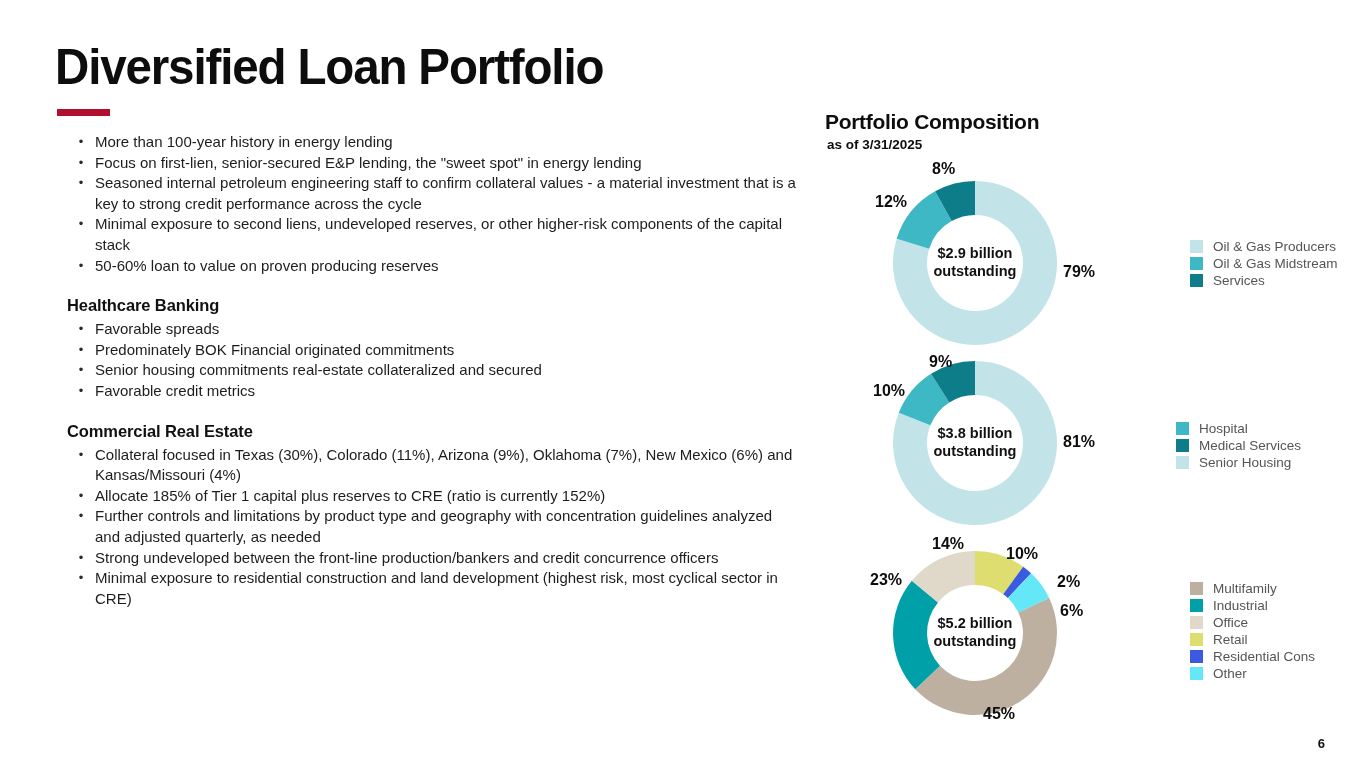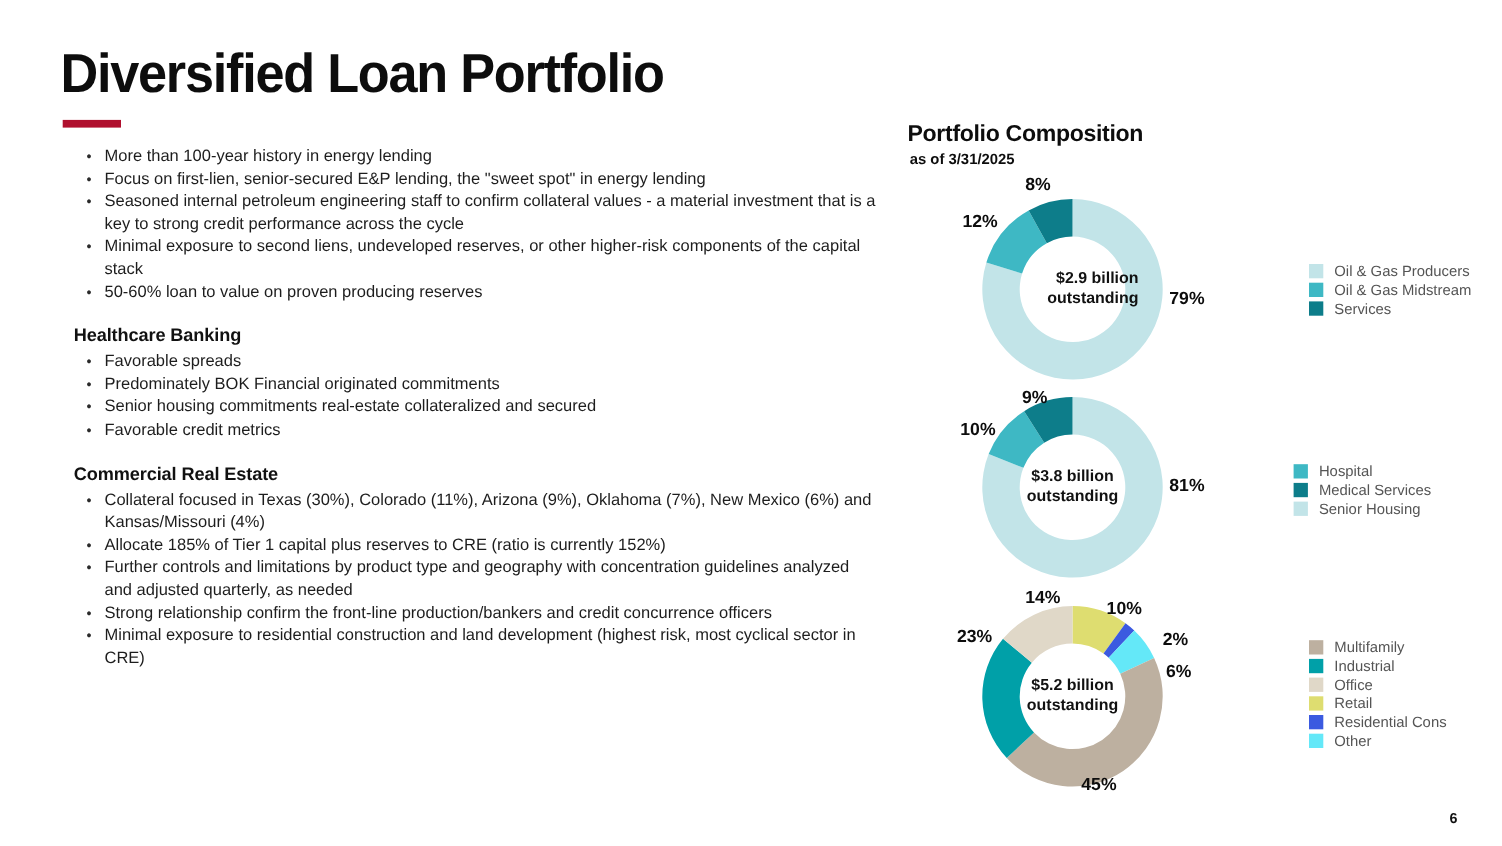--- a/index.html
+++ b/index.html
@@ -151,42 +151,42 @@
         <li class="bullet">
             <span class="dot">•</span>
             <span class="btxt">Allocate 185% of Tier 1 capital plus reserves to CRE (ratio is currently 152%)</span>
           </li>
         <li class="bullet">
             <span class="dot">•</span>
             <span class="btxt">Further controls and limitations by product type and geography with concentration guidelines analyzed and adjusted quarterly, as needed</span>
           </li>
         <li class="bullet">
             <span class="dot">•</span>
-            <span class="btxt">Strong relationship confirm the front-line production/bankers and credit concurrence officers</span>
+            <span class="btxt">Strong undeveloped between the front-line production/bankers and credit concurrence officers</span>
           </li>
         <li class="bullet">
             <span class="dot">•</span>
             <span class="btxt">Minimal exposure to residential construction and land development (highest risk, most cyclical sector in CRE)</span>
           </li>
       </ul>
     </div>
 
   </div>
 
   <div id="chart-panel">
     <div id="chart-title">Portfolio Composition</div>
     <div id="chart-subtitle">as of 3/31/2025</div>
 
     <div class="donut-block" id="donut-0">
         <svg class="donut-svg" width="330" height="640" style="left: 0px; top: 0px;">
           <path d="M 155 76 A 82 82 0 1 1 76.69801620158594 133.65252922308144 L 109.16469241068445 143.74782198424282 A 48 48 0 1 0 155 110 Z" fill="#c2e4e8"></path>
           <path d="M 76.69801620158594 133.65252922308144 A 82 82 0 0 1 115.13186763976162 86.3443510802776 L 131.66255666717754 116.0552299006503 A 48 48 0 0 0 109.16469241068445 143.74782198424282 Z" fill="#3eb8c4"></path>
           <path d="M 115.13186763976162 86.3443510802776 A 82 82 0 0 1 154.99999999999997 76 L 155 110 A 48 48 0 0 0 131.66255666717754 116.0552299006503 Z" fill="#0d7d8a"></path>
         </svg>
-        <div class="center-label" style="left: 95px; top: 139px; text-align: right;">
+        <div class="center-label" style="left: 95px; top: 139px;">
           <div>$2.9 billion</div>
           <div>outstanding</div>
         </div>
         <div class="pct-label" style="left: 243px; top: 148px; margin-top: 10px;">79%</div>
         <div class="pct-label" style="left: 55px; top: 88px;">12%</div>
         <div class="pct-label" style="left: 112px; top: 55px;">8%</div>
         <div class="legend" style="left: 370px; top: 133px;">
           <div class="legend-row">
             <span class="legend-swatch" style="background: rgb(194, 228, 232);"></span>
             <span class="legend-text">Oil &amp; Gas Producers</span>

